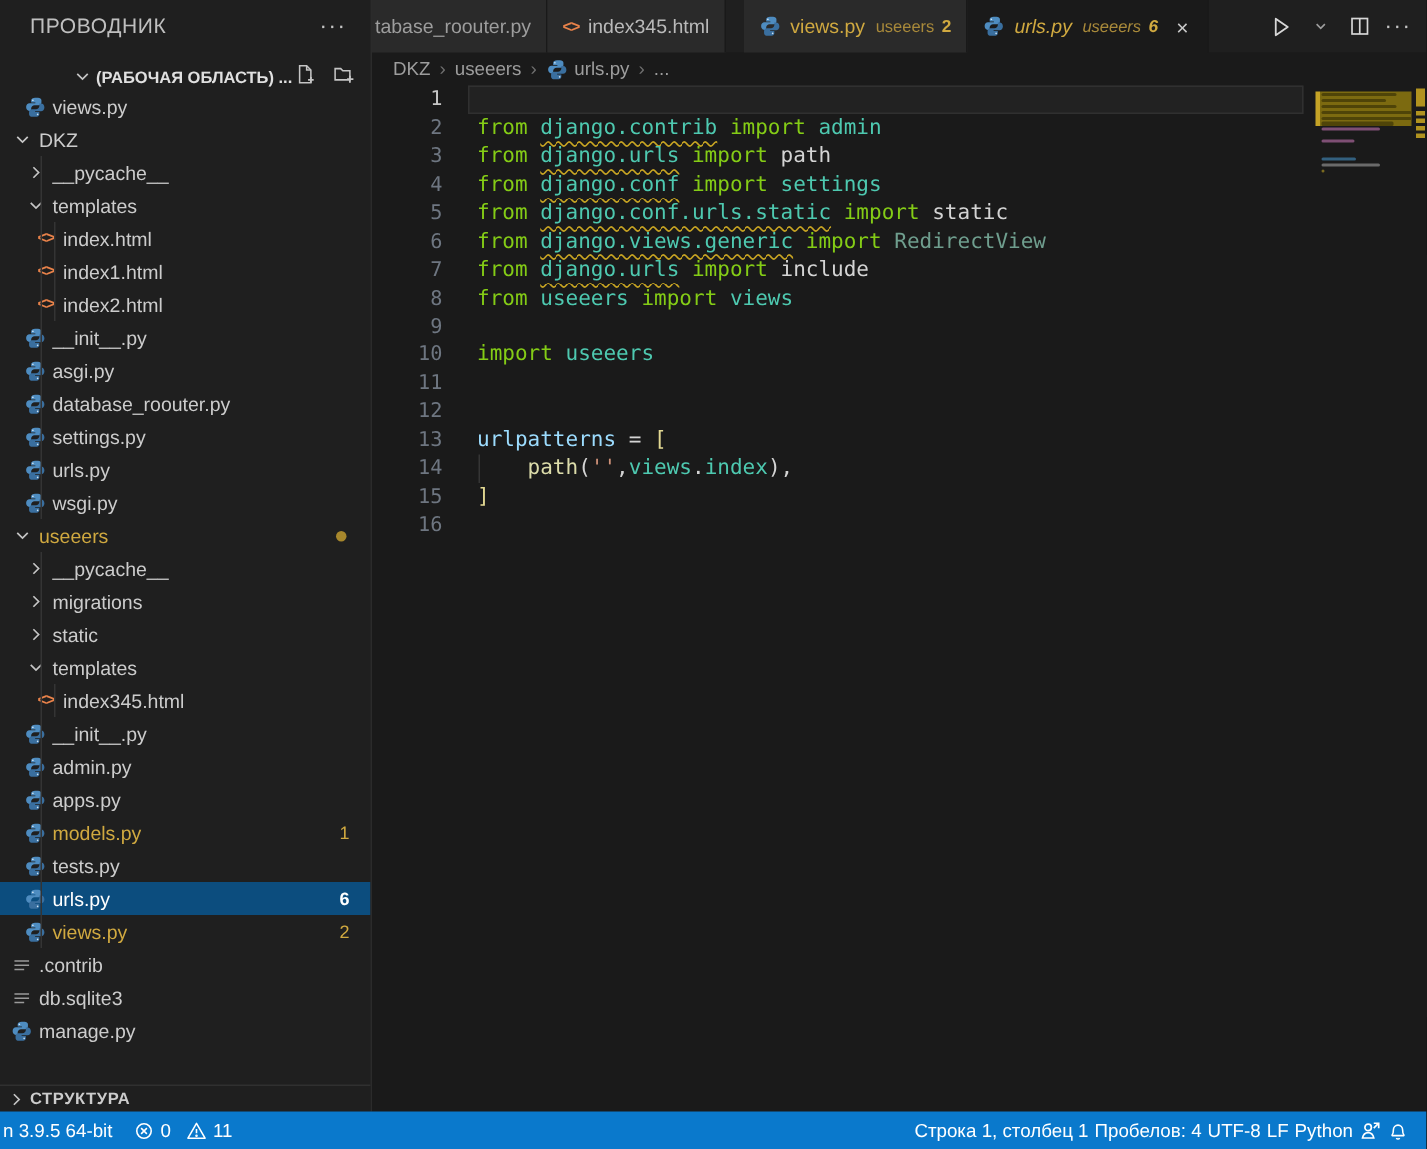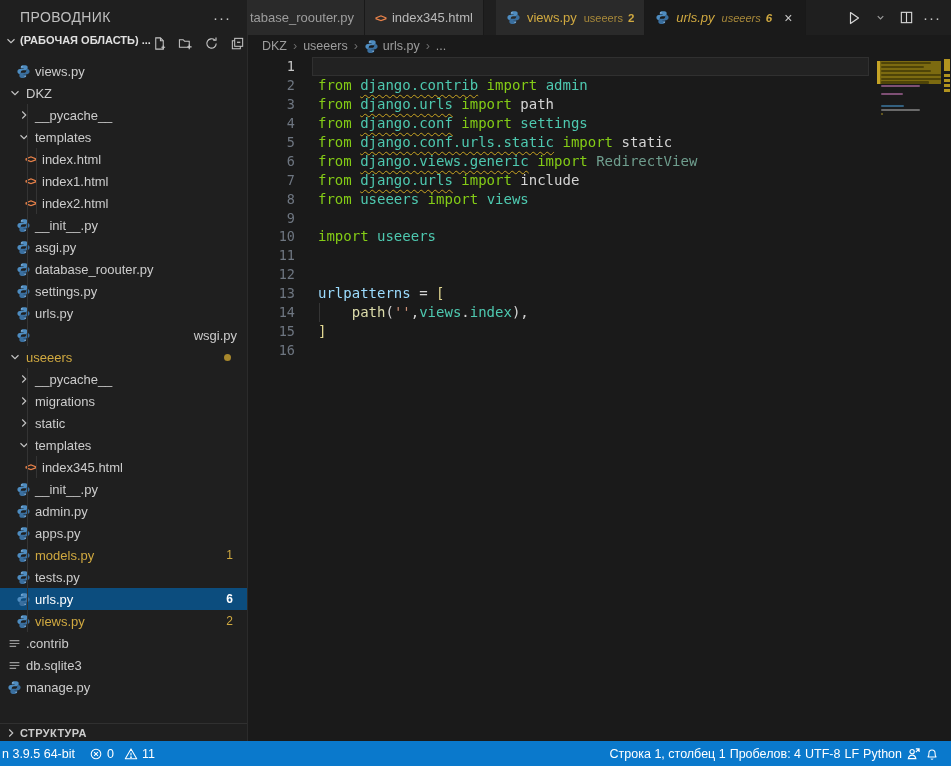--- a/index.html
+++ b/index.html
@@ -6,21 +6,21 @@
   body { background:#111; font-family:"Liberation Sans", sans-serif; }
   .app { position:relative; width:951px; height:766px; background:#1b1b1b; overflow:hidden;
          color:#cccccc; font-size:13px; }
 
   
   .sidebar { position:absolute; left:0; top:0; width:248px; bottom:25px; background:#1f1f1f;
              border-right:1px solid #2b2b2b; }
   .sb-title { height:34px; display:flex; align-items:center; padding:0 10px 0 20px; }
   .sb-title-text { font-size:14px; letter-spacing:.4px; color:#bfbfbf; }
   .sb-title .more { margin-left:auto; color:#c5c5c5; font-size:15px; letter-spacing:1px; cursor:pointer; padding:0 6px; }
-  .ws-header { height:24px; display:flex; align-items:flex-start; padding:0 8px 0 4px; }
+  .ws-header { height:24px; display:flex; align-items:flex-end; padding:0 8px 0 20px;margin-left:28px; }
   .ws-header .chev { width:16px; text-align:center; }
   .ws-label { font-weight:bold; font-size:11px; color:#e0e0e0; margin-left:2px; white-space:nowrap; }
   .ws-actions { margin-left:auto; display:flex; gap:8px; }
   .ws-actions .abtn { width:18px; height:18px; display:flex; align-items:center; justify-content:center; }
 
   .tree { position:absolute; left:0; right:0; top:60px; bottom:18px; overflow:hidden; }
   .trow { position:relative; height:22px; display:flex; align-items:center; padding-right:10px; cursor:pointer; }
   .trow .icon-box { width:17px; height:16px; display:flex; align-items:center; justify-content:center; flex:0 0 17px; }
   .trow .lbl { margin-left:3px; white-space:nowrap; }
   .trow.gold .lbl { color:#d0a940; }
@@ -241,21 +241,21 @@
           <span class="icon-box">
             <svg width="15" height="15" viewBox="0 0 16 16">
               <path fill="#4e8cc0" d="M7.9 1.2c-1.6 0-2.8.7-2.8 1.9v1.6h3v.5H3.9c-1.3 0-2.4 1-2.4 2.7 0 1.6 1 2.7 2.3 2.7h1.3V8.9c0-1.3 1.1-2.3 2.4-2.3h2.9c1.1 0 2-.9 2-2V3.1c0-1.1-1.1-1.9-2.4-1.9H7.9z"></path>
               <path fill="#3a6f9f" d="M8.1 14.8c1.6 0 2.8-.7 2.8-1.9v-1.6h-3v-.5h4.2c1.3 0 2.4-1 2.4-2.7 0-1.6-1-2.7-2.3-2.7h-1.3v1.7c0 1.3-1.1 2.3-2.4 2.3H5.6c-1.1 0-2 .9-2 2v1.5c0 1.1 1.1 1.9 2.4 1.9h2.1z"></path>
               <circle cx="6.3" cy="3" r=".6" fill="#cfe3f2"></circle>
               <circle cx="9.7" cy="13" r=".6" fill="#cfe3f2"></circle>
             </svg>
           </span>
           <span class="lbl">urls.py</span>
         </div>
-        <div class="trow" style="padding-left: 15px; justify-content: space-between;">
+        <div class="trow" style="padding-left: 15px;">
           <span class="icon-box">
             <svg width="15" height="15" viewBox="0 0 16 16">
               <path fill="#4e8cc0" d="M7.9 1.2c-1.6 0-2.8.7-2.8 1.9v1.6h3v.5H3.9c-1.3 0-2.4 1-2.4 2.7 0 1.6 1 2.7 2.3 2.7h1.3V8.9c0-1.3 1.1-2.3 2.4-2.3h2.9c1.1 0 2-.9 2-2V3.1c0-1.1-1.1-1.9-2.4-1.9H7.9z"></path>
               <path fill="#3a6f9f" d="M8.1 14.8c1.6 0 2.8-.7 2.8-1.9v-1.6h-3v-.5h4.2c1.3 0 2.4-1 2.4-2.7 0-1.6-1-2.7-2.3-2.7h-1.3v1.7c0 1.3-1.1 2.3-2.4 2.3H5.6c-1.1 0-2 .9-2 2v1.5c0 1.1 1.1 1.9 2.4 1.9h2.1z"></path>
               <circle cx="6.3" cy="3" r=".6" fill="#cfe3f2"></circle>
               <circle cx="9.7" cy="13" r=".6" fill="#cfe3f2"></circle>
             </svg>
           </span>
           <span class="lbl">wsgi.py</span>
         </div>

